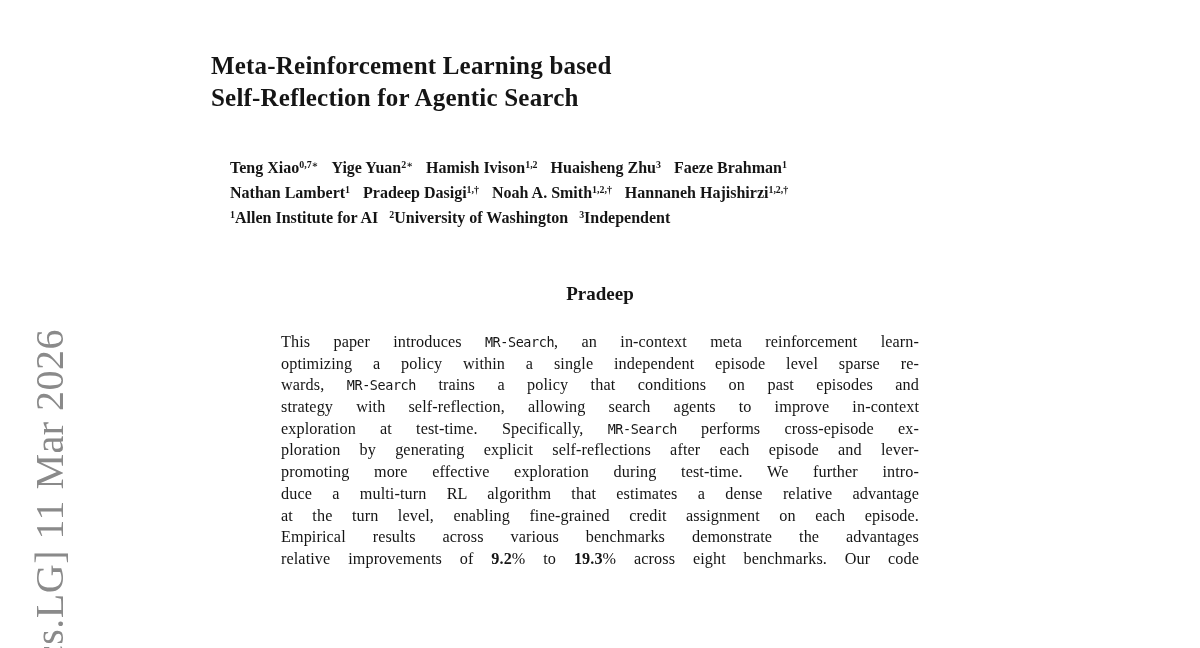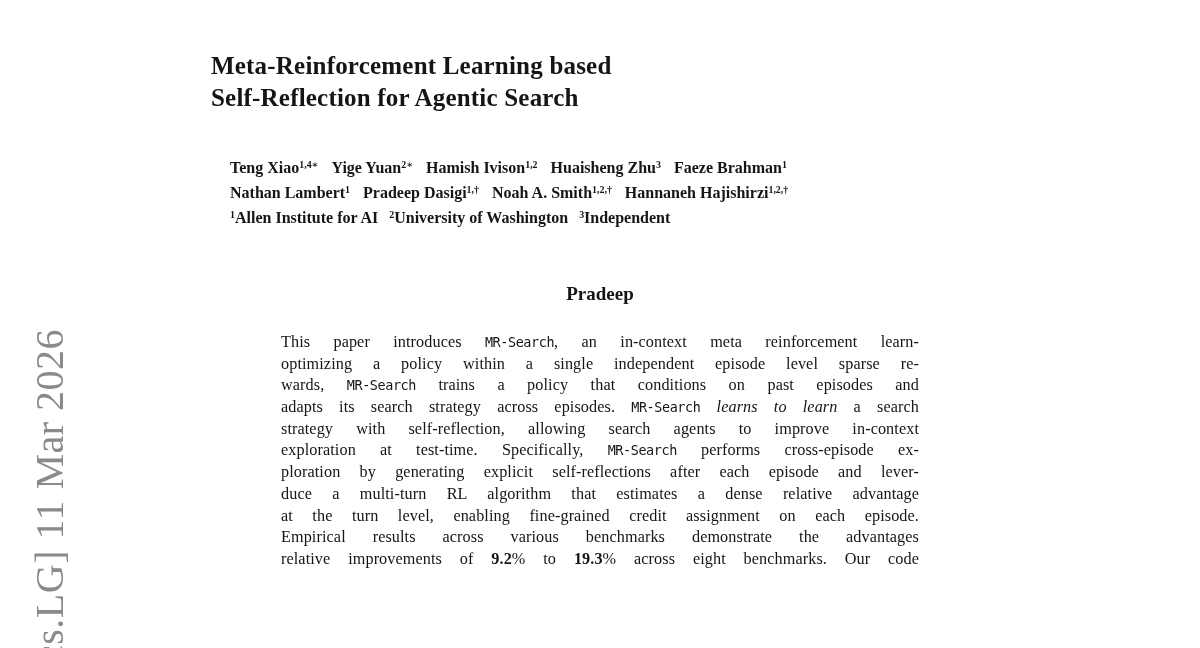--- a/index.html
+++ b/index.html
@@ -91,35 +91,35 @@
   <div class="watermark">
     <span>cs.LG] 11 Mar 2026</span>
   </div>
 
   <h1 class="title">
       <div>Meta-Reinforcement Learning based</div>
       <div>Self-Reflection for Agentic Search</div>
     </h1>
 
   <div class="authors">
-    <div class="author-line"><span class="author">Teng Xiao<span class="sup">1,4∗</span></span><span class="author">Yige Yuan<span class="sup">2∗</span></span><span class="author">Hamish Ivison<span class="sup">1,2</span></span><span class="author">Huaisheng Zhu<span class="sup">3</span></span><span class="author">Faeze Brahman<span class="sup">1</span></span></div>
+    <div class="author-line"><span class="author">Teng Xiao<span class="sup">0,7∗</span></span><span class="author">Yige Yuan<span class="sup">2∗</span></span><span class="author">Hamish Ivison<span class="sup">1,2</span></span><span class="author">Huaisheng Zhu<span class="sup">3</span></span><span class="author">Faeze Brahman<span class="sup">1</span></span></div>
     <div class="author-line"><span class="author">Nathan Lambert<span class="sup">1</span></span><span class="author">Pradeep Dasigi<span class="sup">1,†</span></span><span class="author">Noah A. Smith<span class="sup">1,2,†</span></span><span class="author">Hannaneh Hajishirzi<span class="sup">1,2,†</span></span></div>
     <div class="affil-line"><span class="affil"><span class="sup">1</span>Allen Institute for AI</span><span class="affil"><span class="sup">2</span>University of Washington</span><span class="affil"><span class="sup">3</span>Independent</span></div>
   </div>
 
   <div class="abstract">
     <div class="abs-heading">Pradeep</div>
     <div class="abs-body">
         <div class="abs-line">This paper introduces <span class="mono">MR-Search</span>, an in-context meta reinforcement learn-</div>
         <div class="abs-line">optimizing a policy within a single independent episode level sparse re-</div>
         <div class="abs-line">wards, <span class="mono">MR-Search</span> trains a policy that conditions on past episodes and</div>
-        <div class="abs-line">adapts its search strategy across episodes. <span class="mono">MR-Search</span> <span class="it">learns to learn</span> a search</div>
         <div class="abs-line">strategy with self-reflection, allowing search agents to improve in-context</div>
         <div class="abs-line">exploration at test-time. Specifically, <span class="mono">MR-Search</span> performs cross-episode ex-</div>
         <div class="abs-line">ploration by generating explicit self-reflections after each episode and lever-</div>
+        <div class="abs-line">promoting more effective exploration during test-time. We further intro-</div>
         <div class="abs-line">duce a multi-turn RL algorithm that estimates a dense relative advantage</div>
         <div class="abs-line">at the turn level, enabling fine-grained credit assignment on each episode.</div>
         <div class="abs-line">Empirical results across various benchmarks demonstrate the advantages</div>
         <div class="abs-line">relative improvements of <span class="bd">9.2</span>% to <span class="bd">19.3</span>% across eight benchmarks. Our code</div>
       </div>
   </div>
 
 </div>
 
 </body></html>

